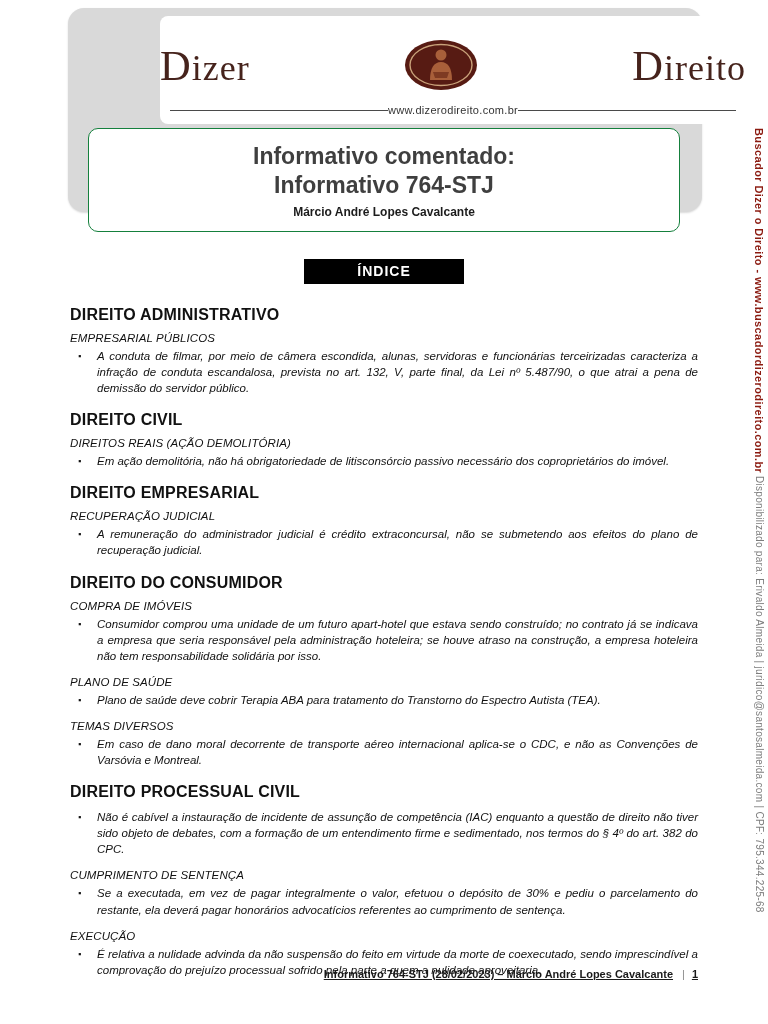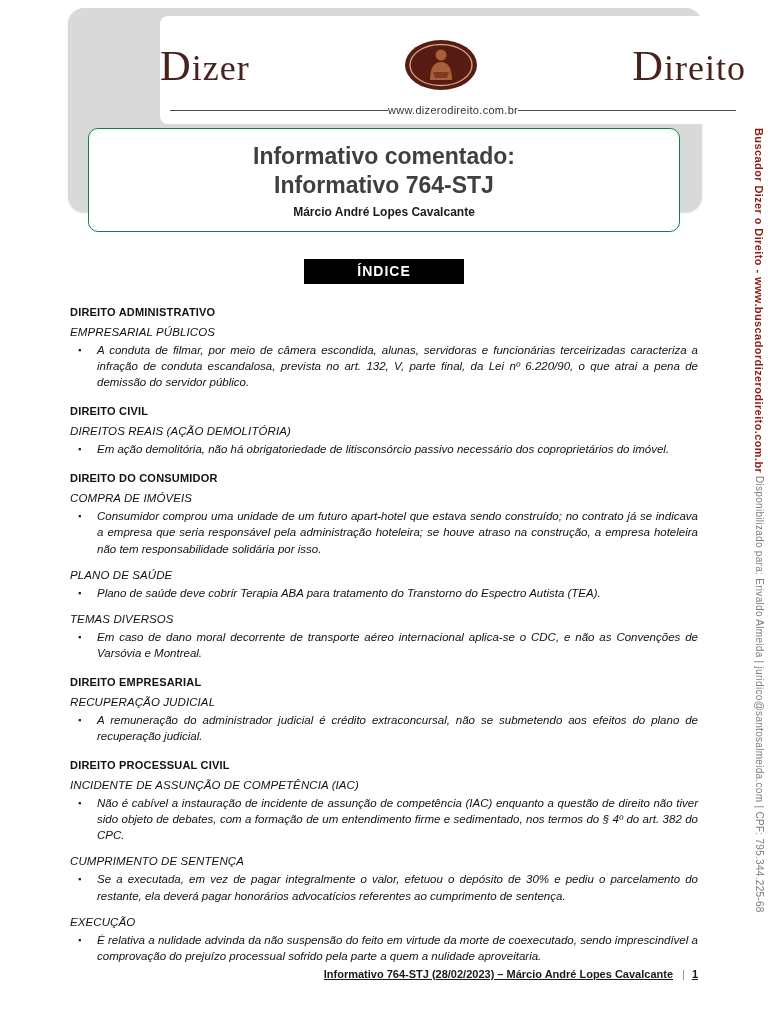--- a/index.html
+++ b/index.html
@@ -95,21 +95,21 @@
     background: #000000;
     color: #ffffff;
     font-size: 14px;
     font-weight: bold;
     letter-spacing: 1px;
     text-align: center;
     padding: 4px 0 5px 0;
   }
   .section { margin-bottom: 15px; }
   .sec-heading {
-    font-size: 11px;
+    font-size: 16px;
     font-weight: bold;
     color: #111111;
     letter-spacing: 0.2px;
     margin-bottom: 8px;
   }
   .topic { margin-bottom: 12px; }
   .topic:last-child { margin-bottom: 0; }
   .sub {
     font-size: 11.5px;
     font-style: italic;
@@ -206,37 +206,48 @@
 
   <div class="content">
     <div class="index-badge">ÍNDICE</div>
 
     <div class="section">
       <div class="sec-heading">DIREITO ADMINISTRATIVO</div>
       <div class="topic">
         <div class="sub">EMPRESARIAL PÚBLICOS</div>
         <div class="bullet">
           <span class="sq"></span>
-          <span class="bullet-text">A conduta de filmar, por meio de câmera escondida, alunas, servidoras e funcionárias terceirizadas caracteriza a infração de conduta escandalosa, prevista no art. 132, V, parte final, da Lei nº 6.220/90, o que atrai a pena de demissão do servidor público.</span>
+          <span class="bullet-text">A conduta de filmar, por meio de câmera escondida, alunas, servidoras e funcionárias terceirizadas caracteriza a infração de conduta escandalosa, prevista no art. 132, V, parte final, da Lei nº 5.487/90, o que atrai a pena de demissão do servidor público.</span>
         </div>
       </div>
     </div>
 
     <div class="section">
       <div class="sec-heading">DIREITO CIVIL</div>
       <div class="topic">
         <div class="sub">DIREITOS REAIS (AÇÃO DEMOLITÓRIA)</div>
         <div class="bullet">
           <span class="sq"></span>
           <span class="bullet-text">Em ação demolitória, não há obrigatoriedade de litisconsórcio passivo necessário dos coproprietários do imóvel.</span>
         </div>
       </div>
     </div>
 
     <div class="section">
+      <div class="sec-heading">DIREITO EMPRESARIAL</div>
+      <div class="topic">
+        <div class="sub">RECUPERAÇÃO JUDICIAL</div>
+        <div class="bullet">
+          <span class="sq"></span>
+          <span class="bullet-text">A remuneração do administrador judicial é crédito extraconcursal, não se submetendo aos efeitos do plano de recuperação judicial.</span>
+        </div>
+      </div>
+    </div>
+
+    <div class="section">
       <div class="sec-heading">DIREITO DO CONSUMIDOR</div>
       <div class="topic">
         <div class="sub">COMPRA DE IMÓVEIS</div>
         <div class="bullet">
           <span class="sq"></span>
           <span class="bullet-text">Consumidor comprou uma unidade de um futuro apart-hotel que estava sendo construído; no contrato já se indicava a empresa que seria responsável pela administração hoteleira; se houve atraso na construção, a empresa hoteleira não tem responsabilidade solidária por isso.</span>
         </div>
       </div>
       <div class="topic">
         <div class="sub">PLANO DE SAÚDE</div>
@@ -248,34 +259,22 @@
       <div class="topic">
         <div class="sub">TEMAS DIVERSOS</div>
         <div class="bullet">
           <span class="sq"></span>
           <span class="bullet-text">Em caso de dano moral decorrente de transporte aéreo internacional aplica-se o CDC, e não as Convenções de Varsóvia e Montreal.</span>
         </div>
       </div>
     </div>
 
     <div class="section">
-      <div class="sec-heading">DIREITO EMPRESARIAL</div>
-      <div class="topic">
-        <div class="sub">RECUPERAÇÃO JUDICIAL</div>
-        <div class="bullet">
-          <span class="sq"></span>
-          <span class="bullet-text">A remuneração do administrador judicial é crédito extraconcursal, não se submetendo aos efeitos do plano de recuperação judicial.</span>
-        </div>
-      </div>
-    </div>
-
-    <div class="section">
       <div class="sec-heading">DIREITO PROCESSUAL CIVIL</div>
       <div class="topic">
-        <div class="sub">INCIDENTE DE ASSUNÇÃO DE COMPETÊNCIA (IAC)</div>
         <div class="bullet">
           <span class="sq"></span>
           <span class="bullet-text">Não é cabível a instauração de incidente de assunção de competência (IAC) enquanto a questão de direito não tiver sido objeto de debates, com a formação de um entendimento firme e sedimentado, nos termos do § 4º do art. 382 do CPC.</span>
         </div>
       </div>
       <div class="topic">
         <div class="sub">CUMPRIMENTO DE SENTENÇA</div>
         <div class="bullet">
           <span class="sq"></span>
           <span class="bullet-text">Se a executada, em vez de pagar integralmente o valor, efetuou o depósito de 30% e pediu o parcelamento do restante, ela deverá pagar honorários advocatícios referentes ao cumprimento de sentença.</span>

